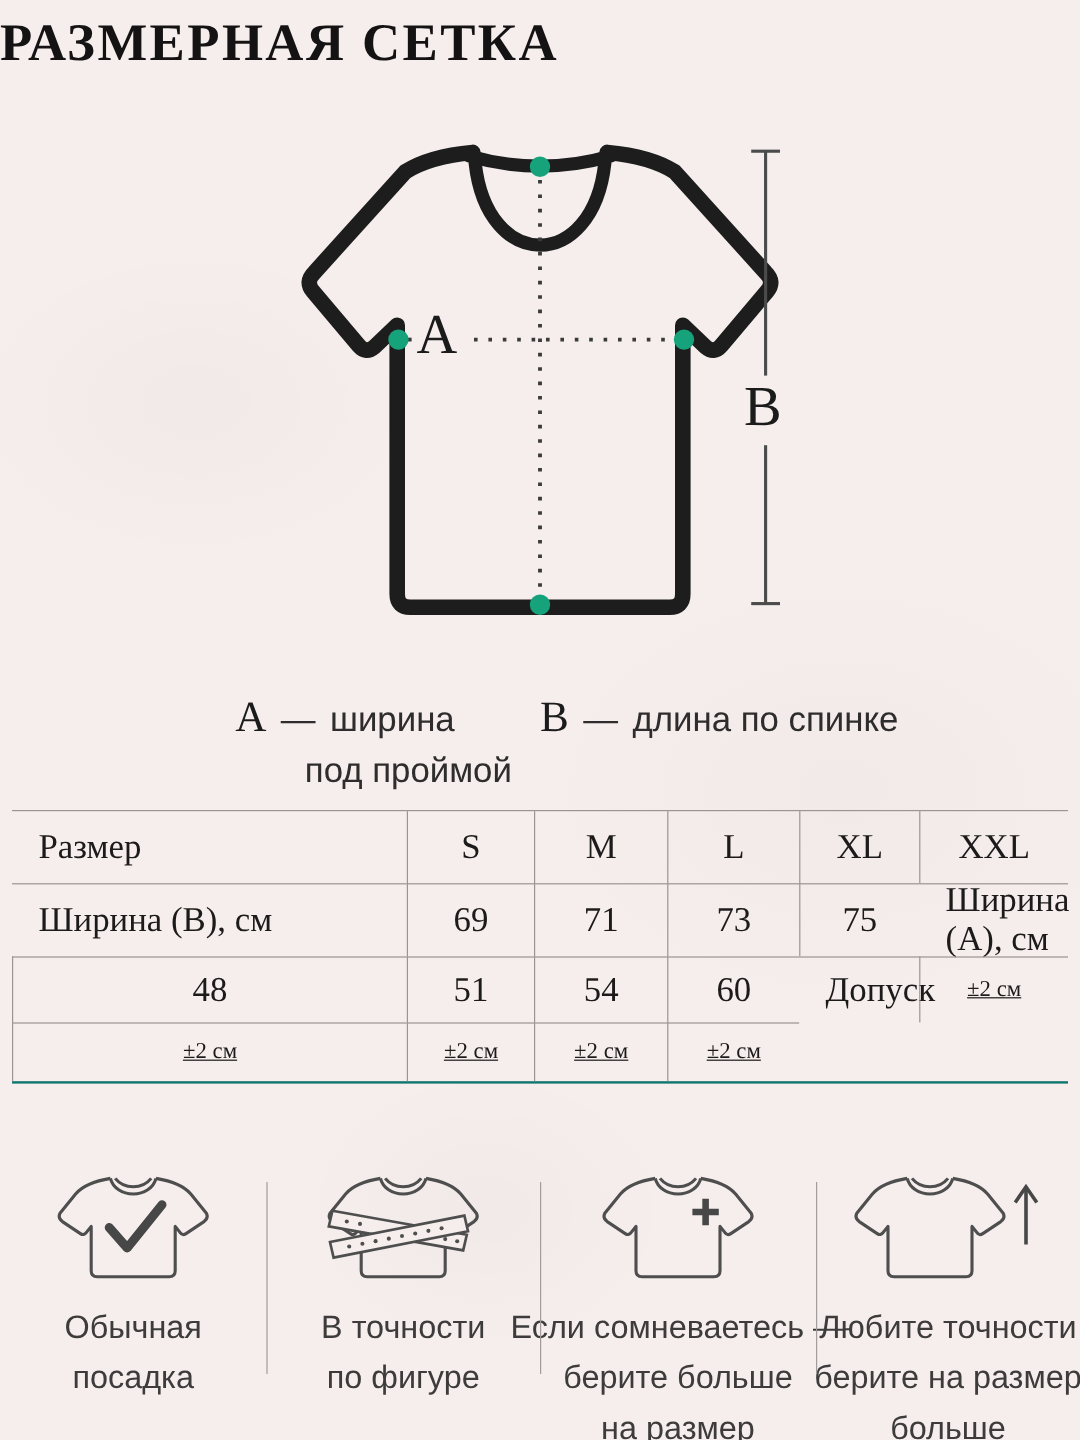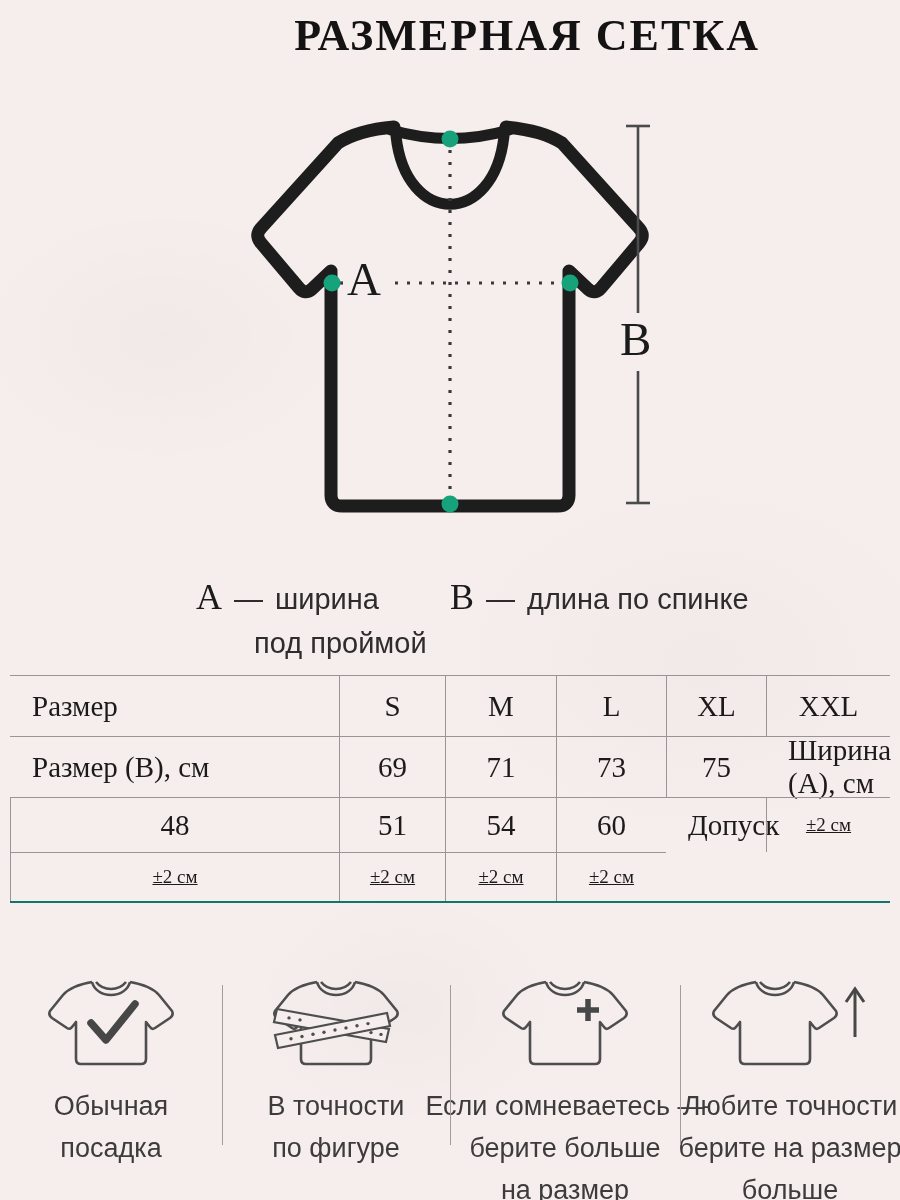--- a/index.html
+++ b/index.html
@@ -8,21 +8,21 @@
     background-color:#f5eeed;
     background-image:
       radial-gradient(ellipse 320px 220px at 18% 28%, rgba(0,0,0,0.02), transparent 60%),
       radial-gradient(ellipse 420px 300px at 78% 55%, rgba(90,60,60,0.025), transparent 60%),
       radial-gradient(ellipse 260px 200px at 45% 84%, rgba(0,0,0,0.018), transparent 60%);
     font-family:"Liberation Sans", sans-serif;
     color:#1f1d1d;
   }
   .abs{position:absolute;}
   .page-title{
-    top:10px;left:0;width:760px;text-align:right;
+    top:10px;left:0;width:760px;text-align:left;
     font-family:"Liberation Serif", serif;font-weight:700;
     font-size:44px;letter-spacing:2px;color:#141212;
   }
   svg.diagram{left:220px;top:95px;width:470px;height:470px;}
   .measure-label{
     font-family:"Liberation Serif", serif;font-size:47px;color:#1b1b1b;line-height:1;
   }
   .label-a{left:347px;top:256px;}
   .label-b{left:620px;top:316px;}
 
@@ -106,21 +106,21 @@
 </div>
 
 <div class="abs size-table">
   <div class="tc c0">Размер</div>
   <div class="tc vline">S</div>
   <div class="tc vline">M</div>
   <div class="tc vline">L</div>
   <div class="tc vline">XL</div>
   <div class="tc vline">XXL</div>
 
-  <div class="tc c0 hline">Размер (В), см</div>
+  <div class="tc c0 hline">Ширина (В), см</div>
   <div class="tc vline hline">69</div>
   <div class="tc vline hline">71</div>
   <div class="tc vline hline">73</div>
   <div class="tc vline hline">75</div>
 
   <div class="tc c0 hline">Ширина (А), см</div>
   <div class="tc vline hline">48</div>
   <div class="tc vline hline">51</div>
   <div class="tc vline hline">54</div>
   <div class="tc vline hline">60</div>

